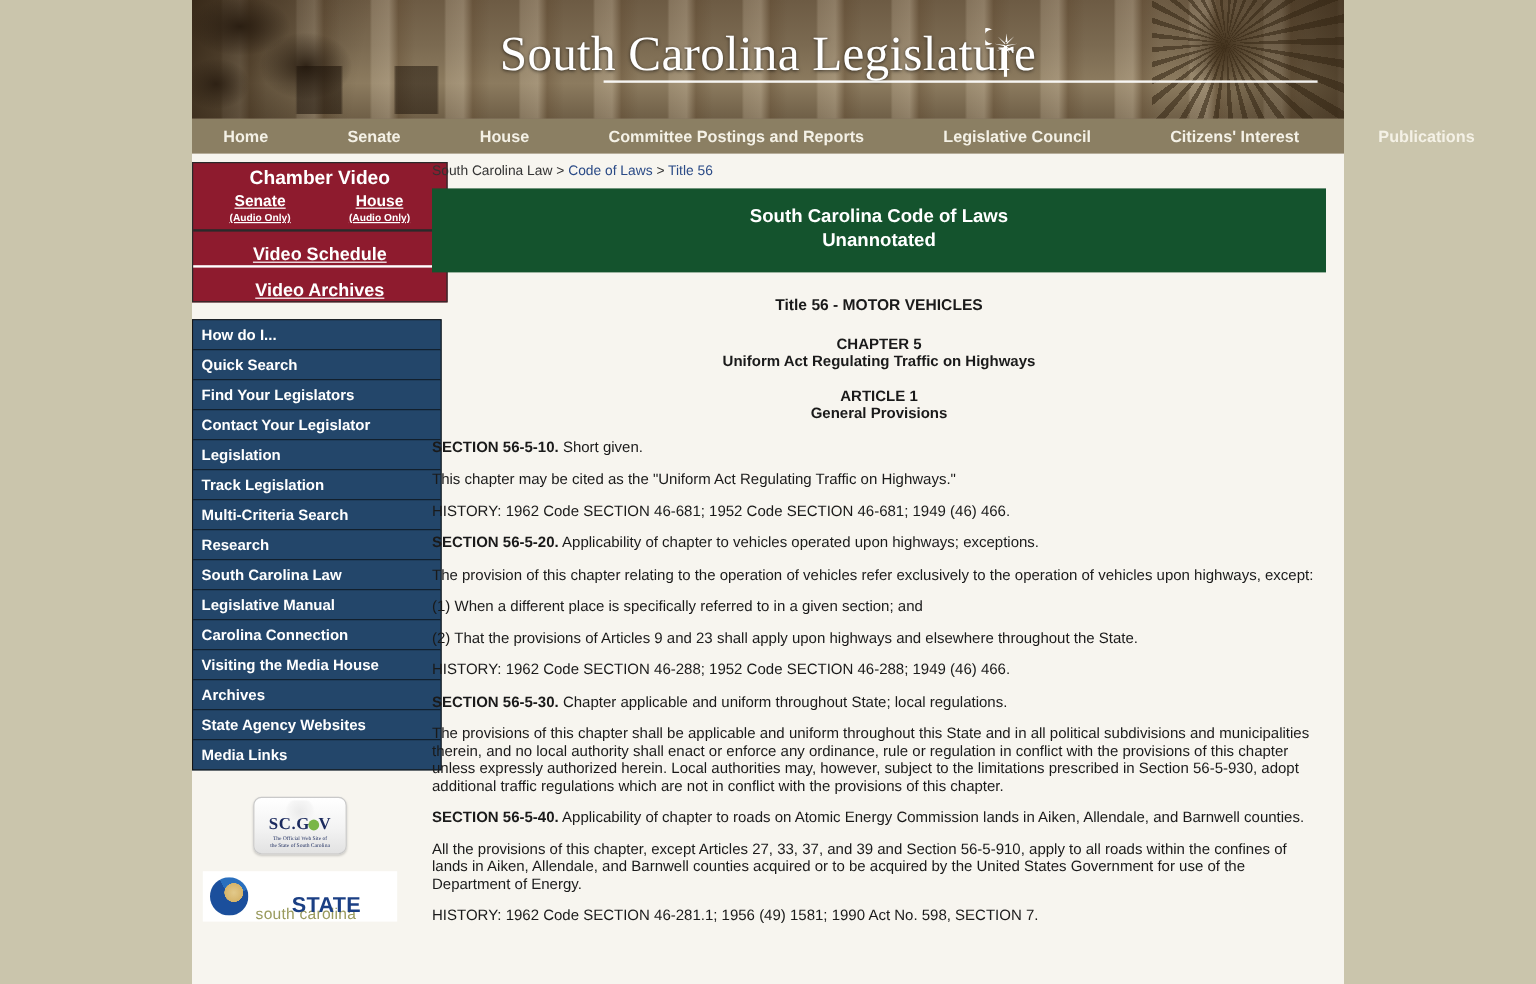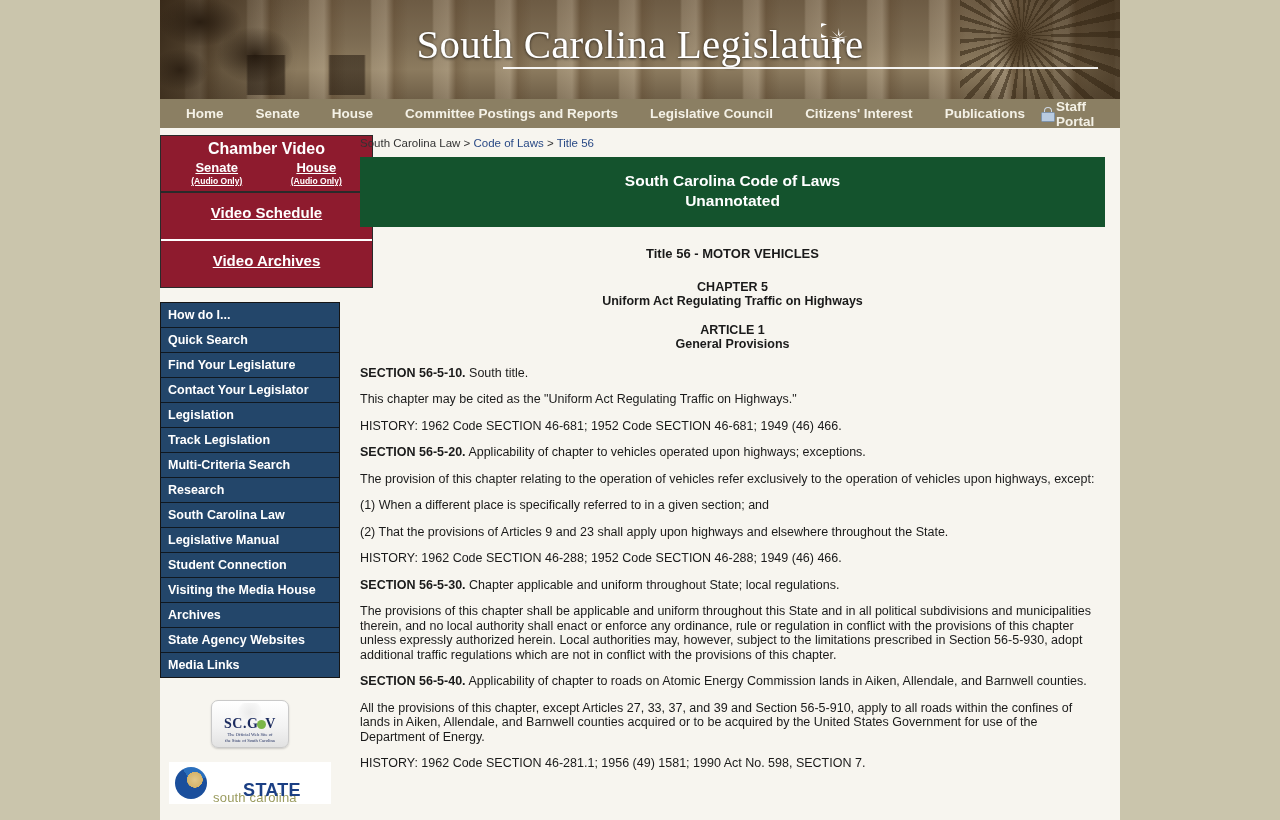--- a/index.html
+++ b/index.html
@@ -109,20 +109,21 @@
 
   
   .navbar {
     position: relative;
     height: 29px;
     background: #8b7f63;
     display: flex;
     align-items: center;
     padding-left: 14px;
     box-sizing: border-box;
+    gap: 34px;
   }
   .navbar .nav-item {
     color: #f4f1e6;
     font-weight: bold;
     font-size: 13.5px;
     padding: 0 16px;
     white-space: nowrap;
     cursor: pointer;
   }
   .navbar .nav-item:first-child { padding-left: 12px; }
@@ -212,34 +213,34 @@
     cursor: pointer;
   }
   .chamber-div {
     height: 2px;
     background: #ffffff;
     margin: 0;
   }
   .chamber-div.dark { background: #2a2a2a; height: 2px; }
   .chamber-row {
     text-align: center;
-    padding: 11px 0 18px;
+    padding: 11px 0 0;
   }
   .chamber-row a {
     color: #fff;
     font-weight: bold;
     font-size: 15px;
     text-decoration: underline;
     cursor: pointer;
   }
 
   
   .navlist {
     margin-top: 14px;
-    width: 180px;
+    width: 208px;
     border: 1px solid #151515;
     box-sizing: border-box;
     background: #1f4060;
   }
   .navlist .row {
     color: #ffffff;
     font-weight: bold;
     font-size: 12.5px;
     padding: 5px 0 5px 7px;
     border-bottom: 1px solid #101820;
@@ -457,29 +458,29 @@
         </div>
         <div class="chamber-div"></div>
         <div class="chamber-row">
           <a>Video Archives</a>
         </div>
       </div>
 
       <div class="navlist">
         <div class="row">How do I...</div>
         <div class="row">Quick Search</div>
-        <div class="row">Find Your Legislature</div>
+        <div class="row">Find Your Legislators</div>
         <div class="row">Contact Your Legislator</div>
         <div class="row">Legislation</div>
         <div class="row">Track Legislation</div>
         <div class="row">Multi-Criteria Search</div>
         <div class="row">Research</div>
         <div class="row">South Carolina Law</div>
         <div class="row">Legislative Manual</div>
-        <div class="row">Student Connection</div>
+        <div class="row">Carolina Connection</div>
         <div class="row">Visiting the Media House</div>
         <div class="row">Archives</div>
         <div class="row">State Agency Websites</div>
         <div class="row">Media Links</div>
       </div>
 
       <div class="logos">
         <div class="scgov">
           <div class="crest"></div>
           <div class="wordmark"><span>SC.G</span><span class="leaf"></span><span>V</span></div>
@@ -515,21 +516,21 @@
         <div class="heading-block">
           <div>CHAPTER 5</div>
           <div>Uniform Act Regulating Traffic on Highways</div>
         </div>
 
         <div class="heading-block">
           <div>ARTICLE 1</div>
           <div>General Provisions</div>
         </div>
 
-        <p><span class="sec">SECTION 56-5-10.</span><span> South title.</span></p>
+        <p><span class="sec">SECTION 56-5-10.</span><span> Short given.</span></p>
         <p>This chapter may be cited as the "Uniform Act Regulating Traffic on Highways."</p>
         <p>HISTORY: 1962 Code SECTION 46-681; 1952 Code SECTION 46-681; 1949 (46) 466.</p>
 
         <p><span class="sec">SECTION 56-5-20.</span><span> Applicability of chapter to vehicles operated upon highways; exceptions.</span></p>
         <p>The provision of this chapter relating to the operation of vehicles refer exclusively to the operation of vehicles upon highways, except:</p>
         <p>(1) When a different place is specifically referred to in a given section; and</p>
         <p>(2) That the provisions of Articles 9 and 23 shall apply upon highways and elsewhere throughout the State.</p>
         <p>HISTORY: 1962 Code SECTION 46-288; 1952 Code SECTION 46-288; 1949 (46) 466.</p>
 
         <p><span class="sec">SECTION 56-5-30.</span><span> Chapter applicable and uniform throughout State; local regulations.</span></p>

